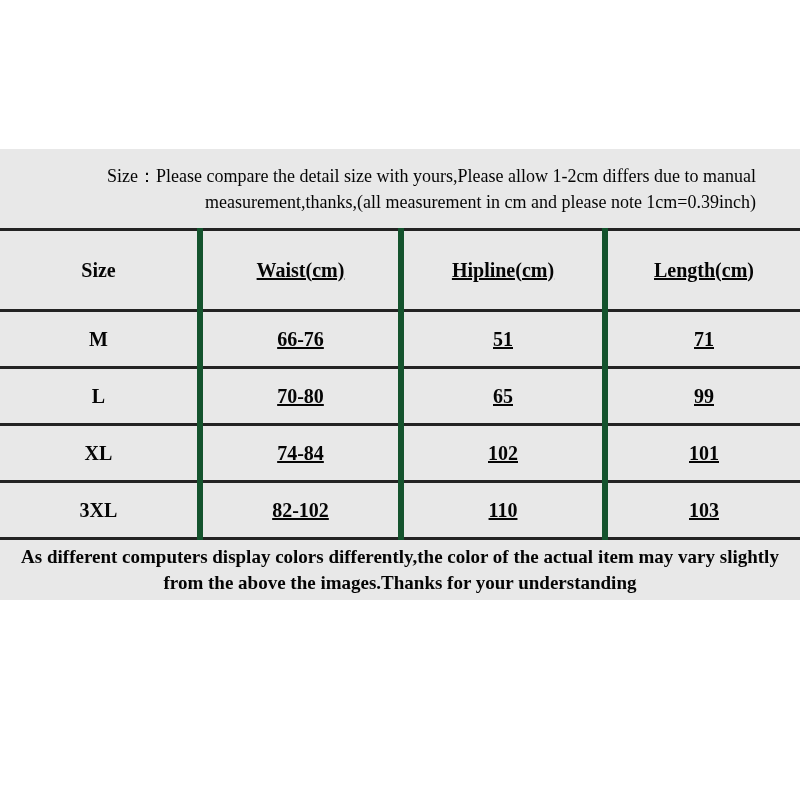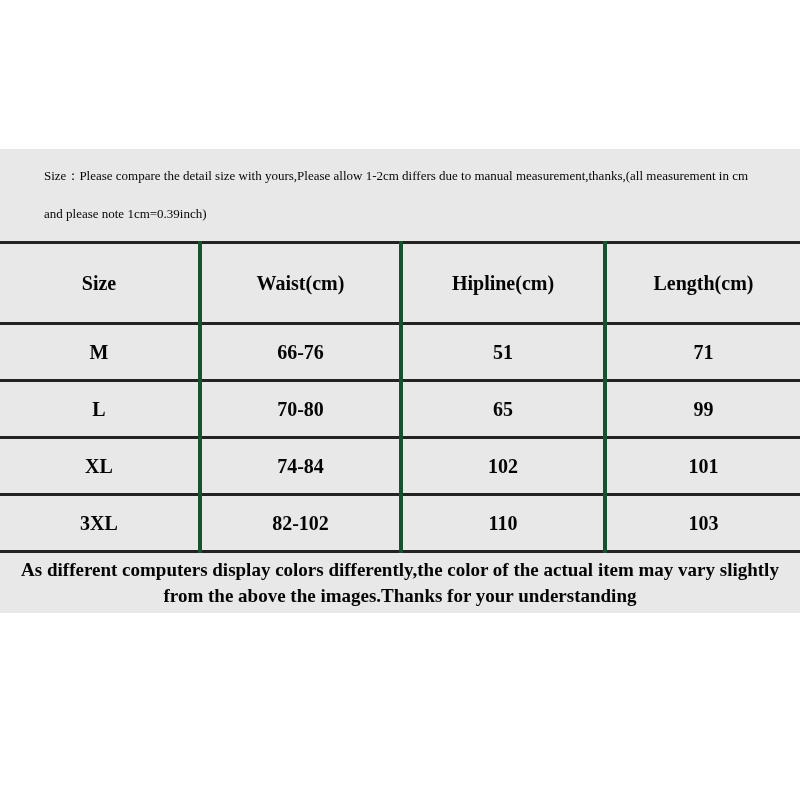--- a/index.html
+++ b/index.html
@@ -26,42 +26,43 @@
   .notice-top {
     background: #e8e8e8;
     min-height: 79px;
     display: flex;
     align-items: center;
     justify-content: center;
   }
   .notice-top p {
     margin: 8px auto;
     max-width: 712px;
-    font-size: 13px;
-    line-height: 38px;
-    text-align: left;
+    font-size: 18px;
+    line-height: 26px;
+    text-align: right;
   }
   
   table.size-chart {
     width: 800px;
     border-collapse: collapse;
     table-layout: fixed;
   }
   table.size-chart td {
     background: #e8e8e8;
     border-top: 3px solid #232323;
     border-bottom: 3px solid #232323;
     text-align: center;
     vertical-align: middle;
     font-weight: bold;
     font-size: 20px;
     padding: 0;
   }
   table.size-chart td + td {
-    border-left: 4px solid #14532d;
+    border-left: 6px solid #14532d;
+    text-decoration: underline;
   }
   table.size-chart tr.hdr td { height: 78px; }
   table.size-chart tr.data td { height: 54px; }
   
   .notice-bottom {
     background: #e8e8e8;
     min-height: 57px;
     display: flex;
     align-items: center;
     justify-content: center;

